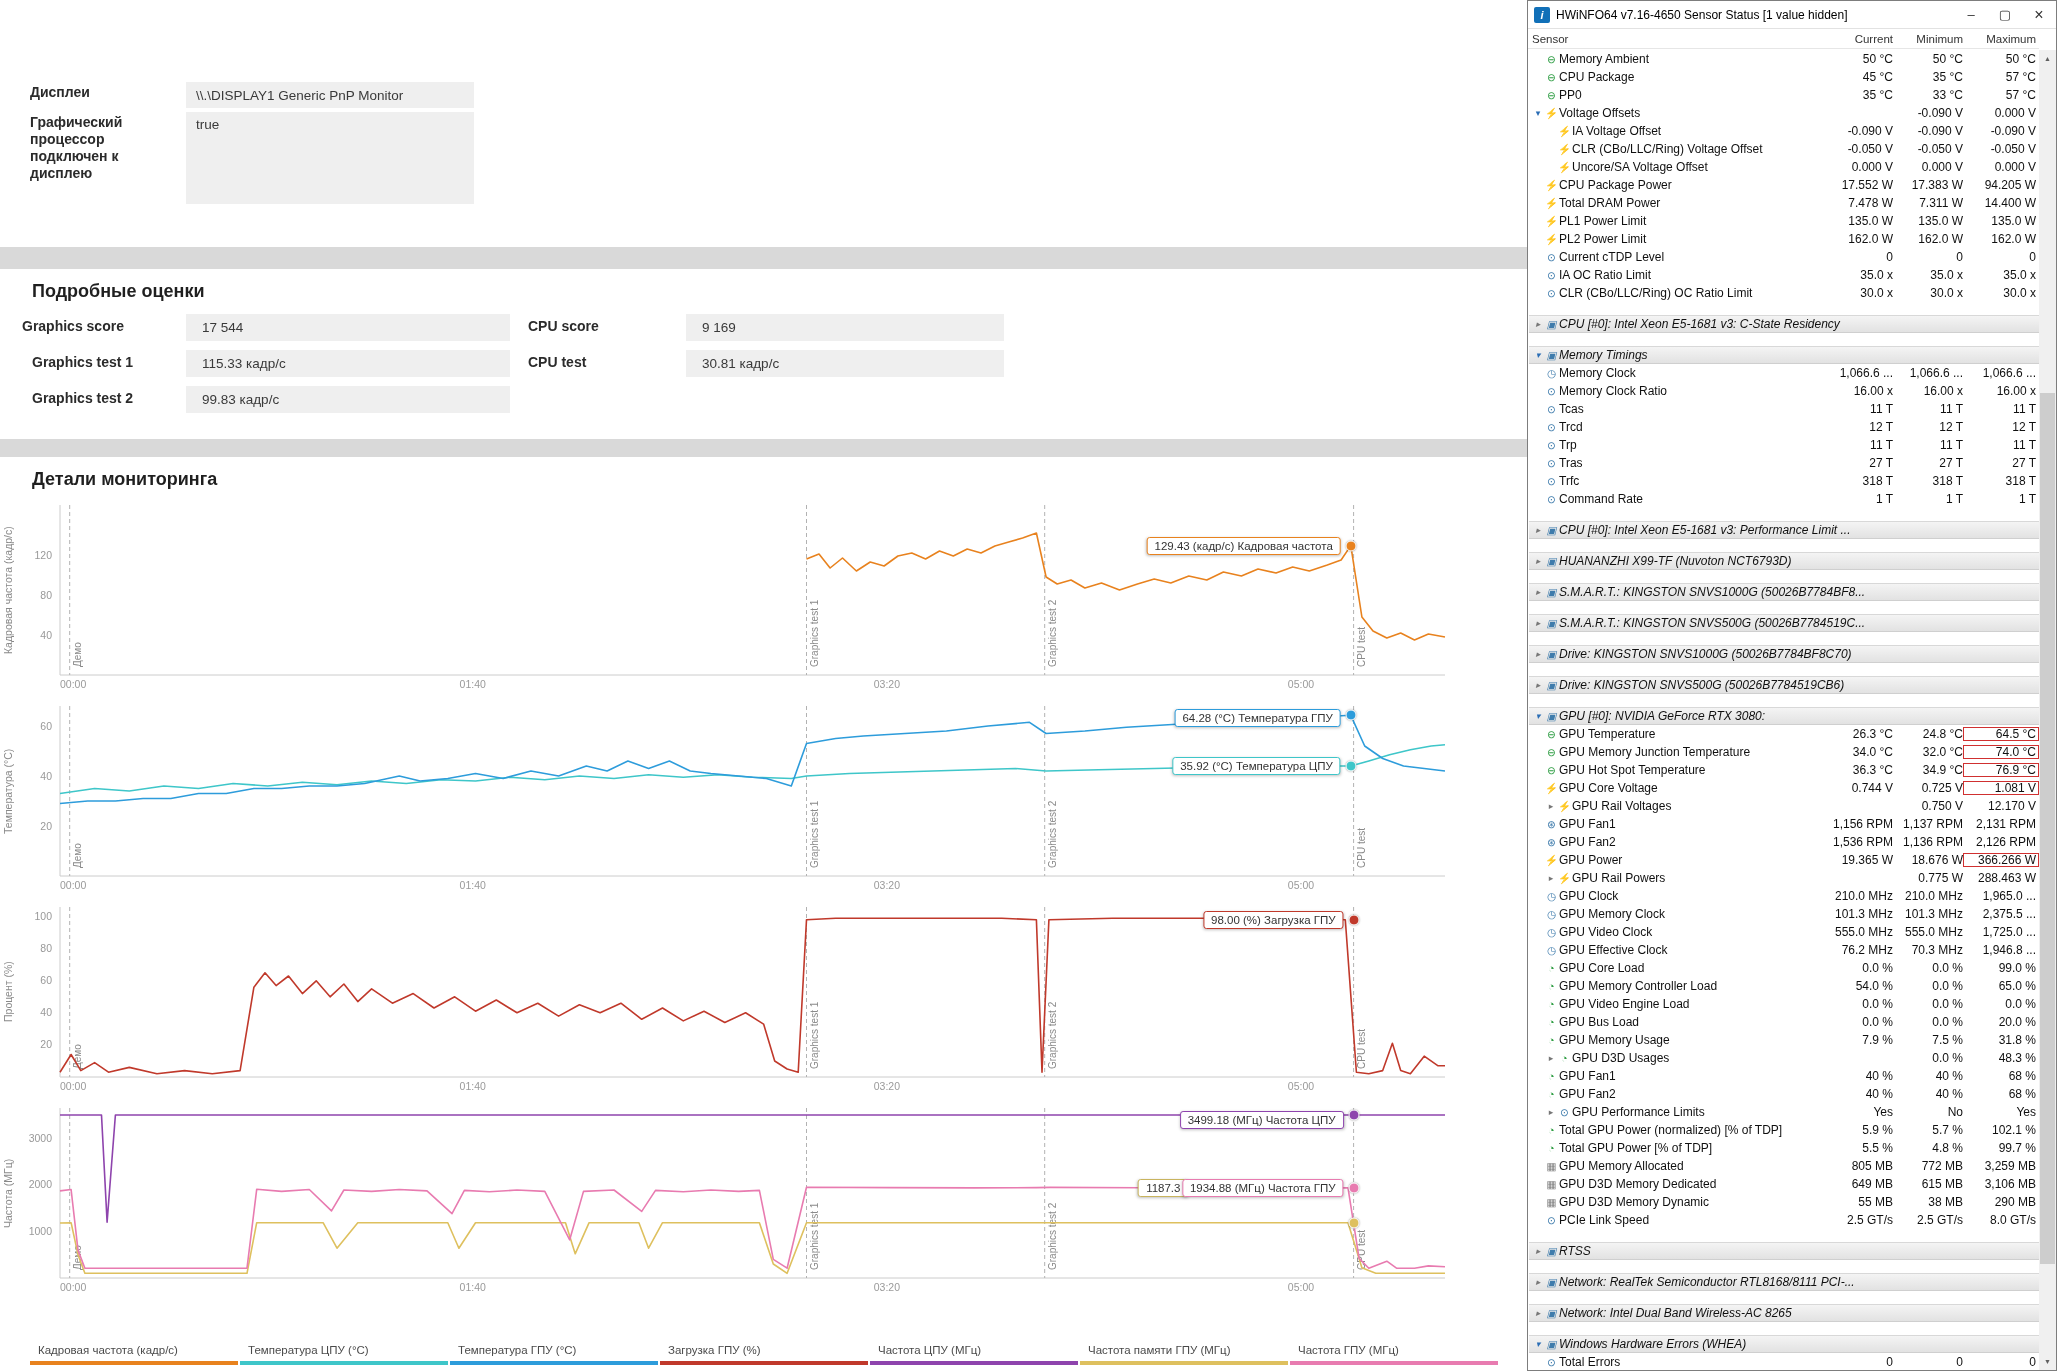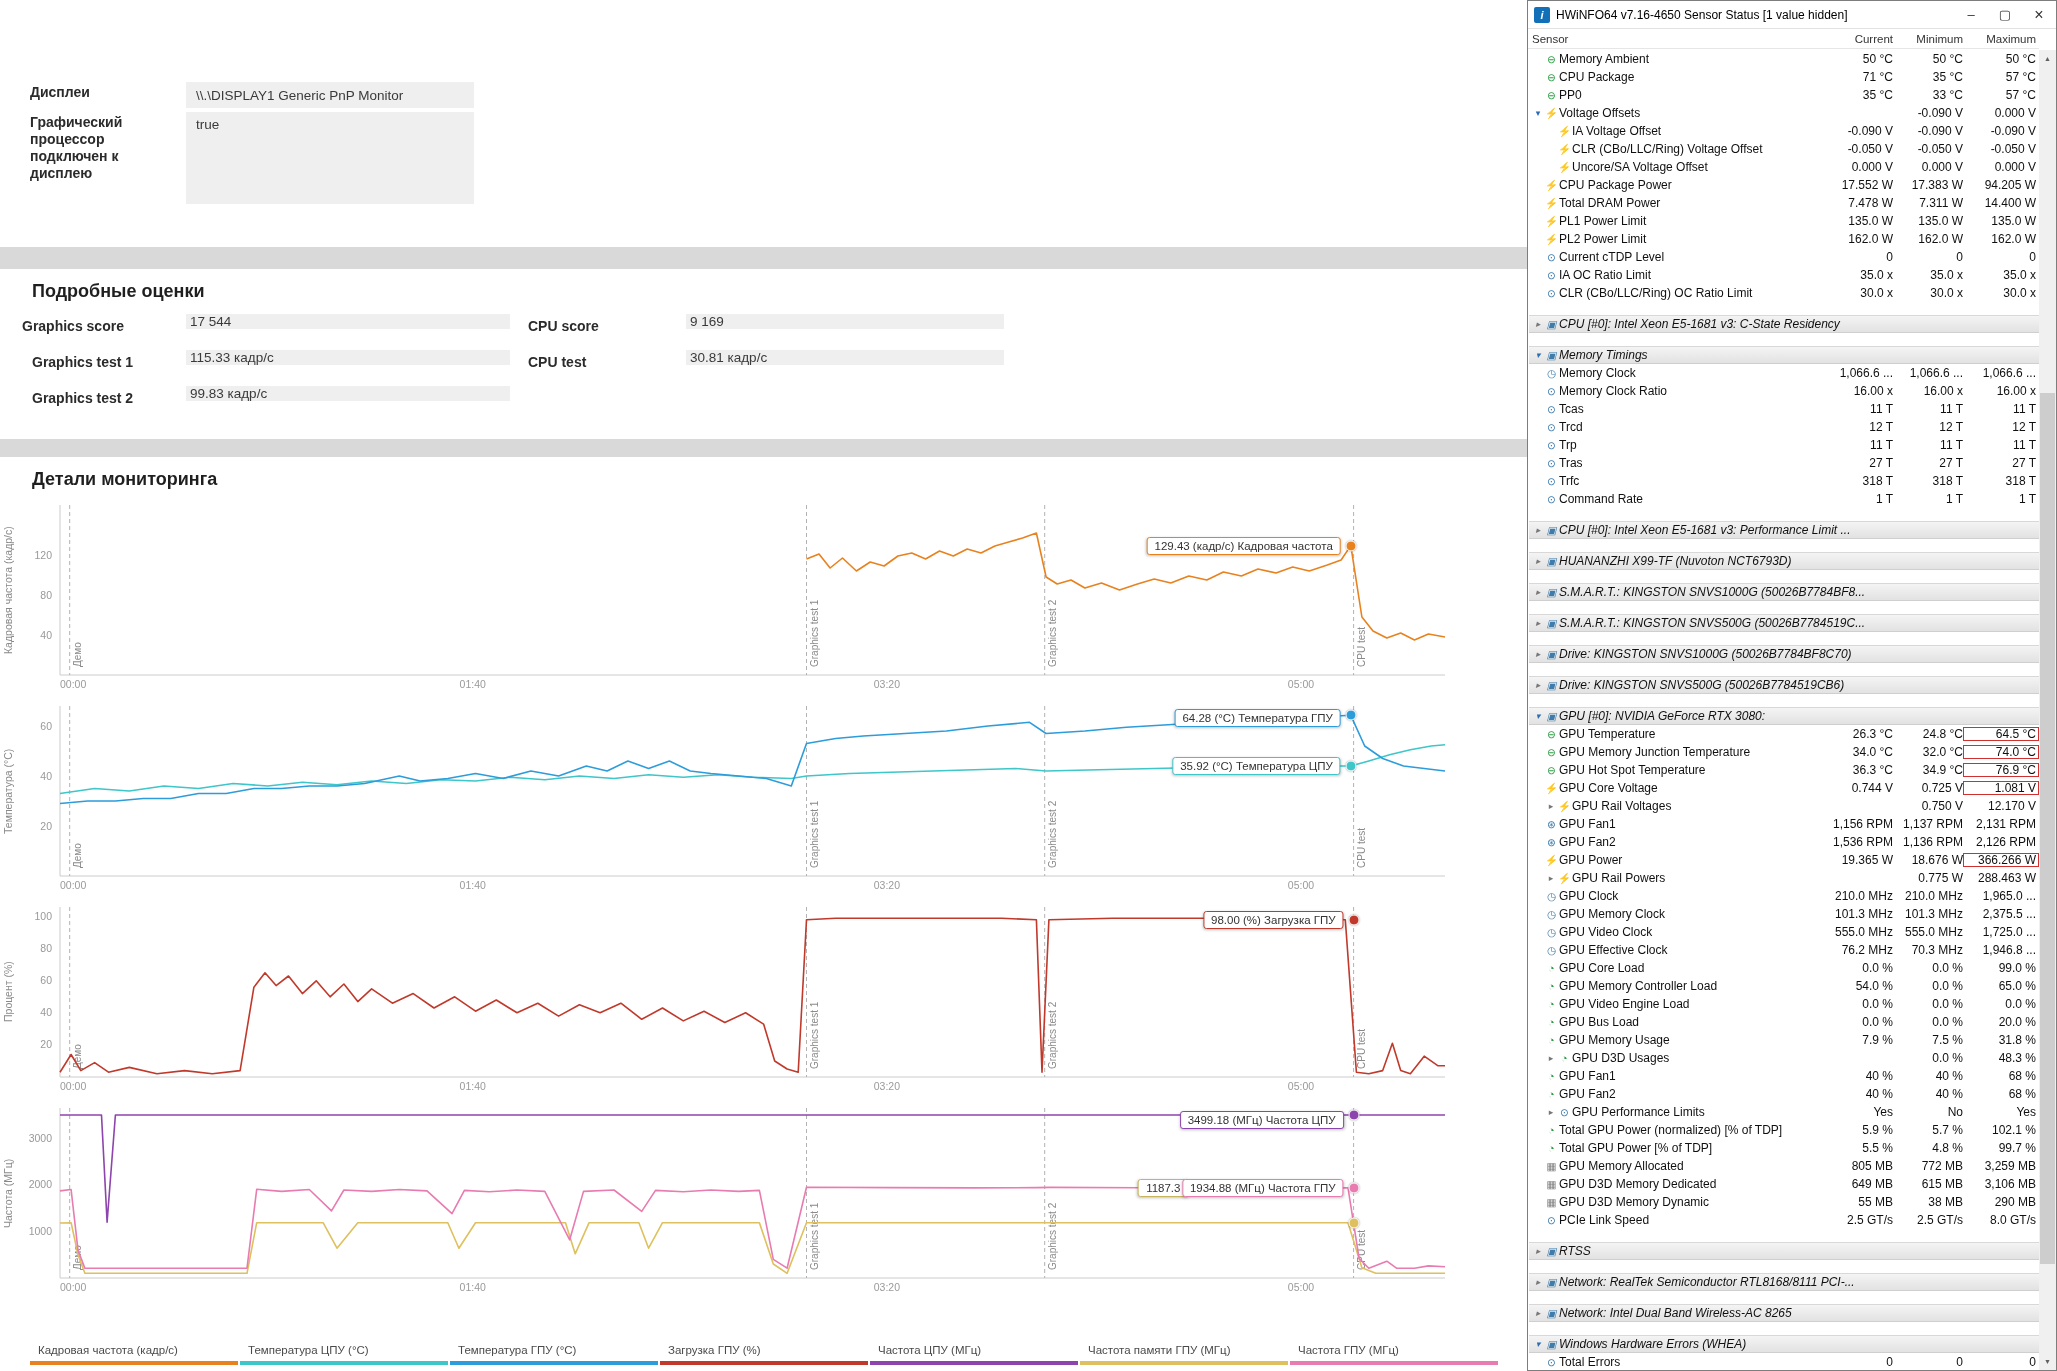--- a/index.html
+++ b/index.html
@@ -11,21 +11,21 @@
   .top-section{position:absolute;top:0;left:0;right:0;height:247px;background:#fff}
   .info-label{position:absolute;left:30px;width:150px;font-weight:bold;font-size:14px;color:#2b2b2b;line-height:17px}
   .info-value{position:absolute;left:186px;width:288px;background:#efefef;font-size:13.5px;color:#3a3a3a;display:flex;align-items:center;padding-left:10px}
   .nav{position:absolute;top:34px;right:14px;display:flex;gap:46px}
   .nav-item{display:flex;flex-direction:column;align-items:center;cursor:pointer}
   .nav-item svg{width:26px;height:26px}
   .nav-label{margin-top:5px;font-size:13px;font-weight:bold;color:#3b3b3b;letter-spacing:.3px;white-space:nowrap}
   .section-title{position:absolute;left:32px;top:12px;font-size:18px;font-weight:bold;color:#1f1f1f}
   .scores-section{position:absolute;top:269px;left:0;right:0;height:170px;background:#fff}
   .score-label{position:absolute;font-size:14px;font-weight:bold;color:#2b2b2b;white-space:nowrap}
-  .score-value{position:absolute;width:324px;height:15px;background:#efefef;font-size:13.5px;color:#3a3a3a;display:flex;align-items:center;padding-left:4px}
+  .score-value{position:absolute;width:324px;height:27px;background:#efefef;font-size:13.5px;color:#3a3a3a;display:flex;align-items:center;padding-left:16px}
   .charts-section{position:absolute;top:457px;left:0;right:0;bottom:0;background:#fff}
   .charts-wrap{position:absolute;top:48px;left:0;right:0}
   .chart{position:relative;height:201px}
   .chart svg{position:absolute;left:0;top:0}
   .ylab{position:absolute;left:2px;top:0;width:16px;height:170px;font-size:10.5px;color:#8a8a8a;writing-mode:vertical-rl;transform:rotate(180deg);text-align:center;white-space:nowrap}
   .xticklabel{position:absolute;top:173px;font-size:10.5px;color:#9a9a9a;transform:translateX(-50%)}
   .xticklabel.first{transform:none}
   .tip{position:absolute;transform:translate(-100%,-50%);background:#fff;border:1px solid;border-radius:3px;padding:2px 7px;font-size:11.5px;color:#333;white-space:nowrap;box-shadow:0 1px 3px rgba(0,0,0,.25);z-index:3}
   .dot{position:absolute;width:11px;height:11px;border-radius:50%;border:1.5px solid #fff;z-index:2;transform:translate(-50%,-50%);box-shadow:0 0 2px rgba(0,0,0,.35)}
   .legend{position:absolute;left:30px;width:1468px;bottom:6px;display:flex;gap:2px}
@@ -258,21 +258,21 @@
         <span class="sic" style="color: rgb(47, 158, 68);">⊖</span>
         <span class="slb">Memory Ambient</span>
         <span class="sval v0">50 °C</span>
         <span class="sval v1">50 °C</span>
         <span class="sval v2">50 °C</span>
       </div>
       <div class="hrow">
         <span class="chev"></span>
         <span class="sic" style="color: rgb(47, 158, 68);">⊖</span>
         <span class="slb">CPU Package</span>
-        <span class="sval v0">71 °C</span>
+        <span class="sval v0">45 °C</span>
         <span class="sval v1">35 °C</span>
         <span class="sval v2">57 °C</span>
       </div>
       <div class="hrow">
         <span class="chev"></span>
         <span class="sic" style="color: rgb(47, 158, 68);">⊖</span>
         <span class="slb">PP0</span>
         <span class="sval v0">35 °C</span>
         <span class="sval v1">33 °C</span>
         <span class="sval v2">57 °C</span>

